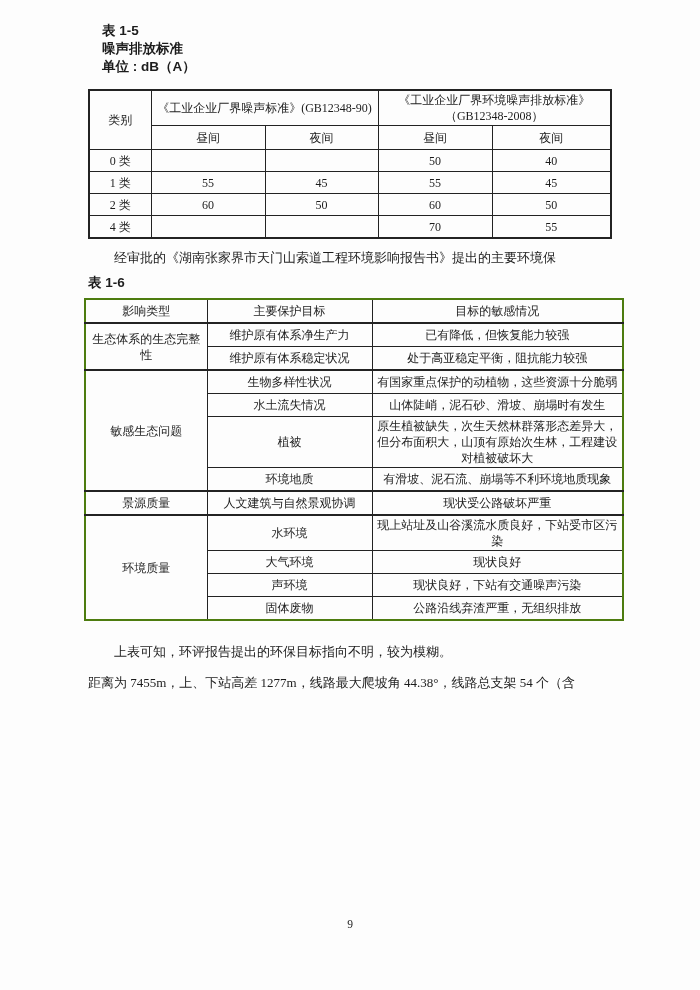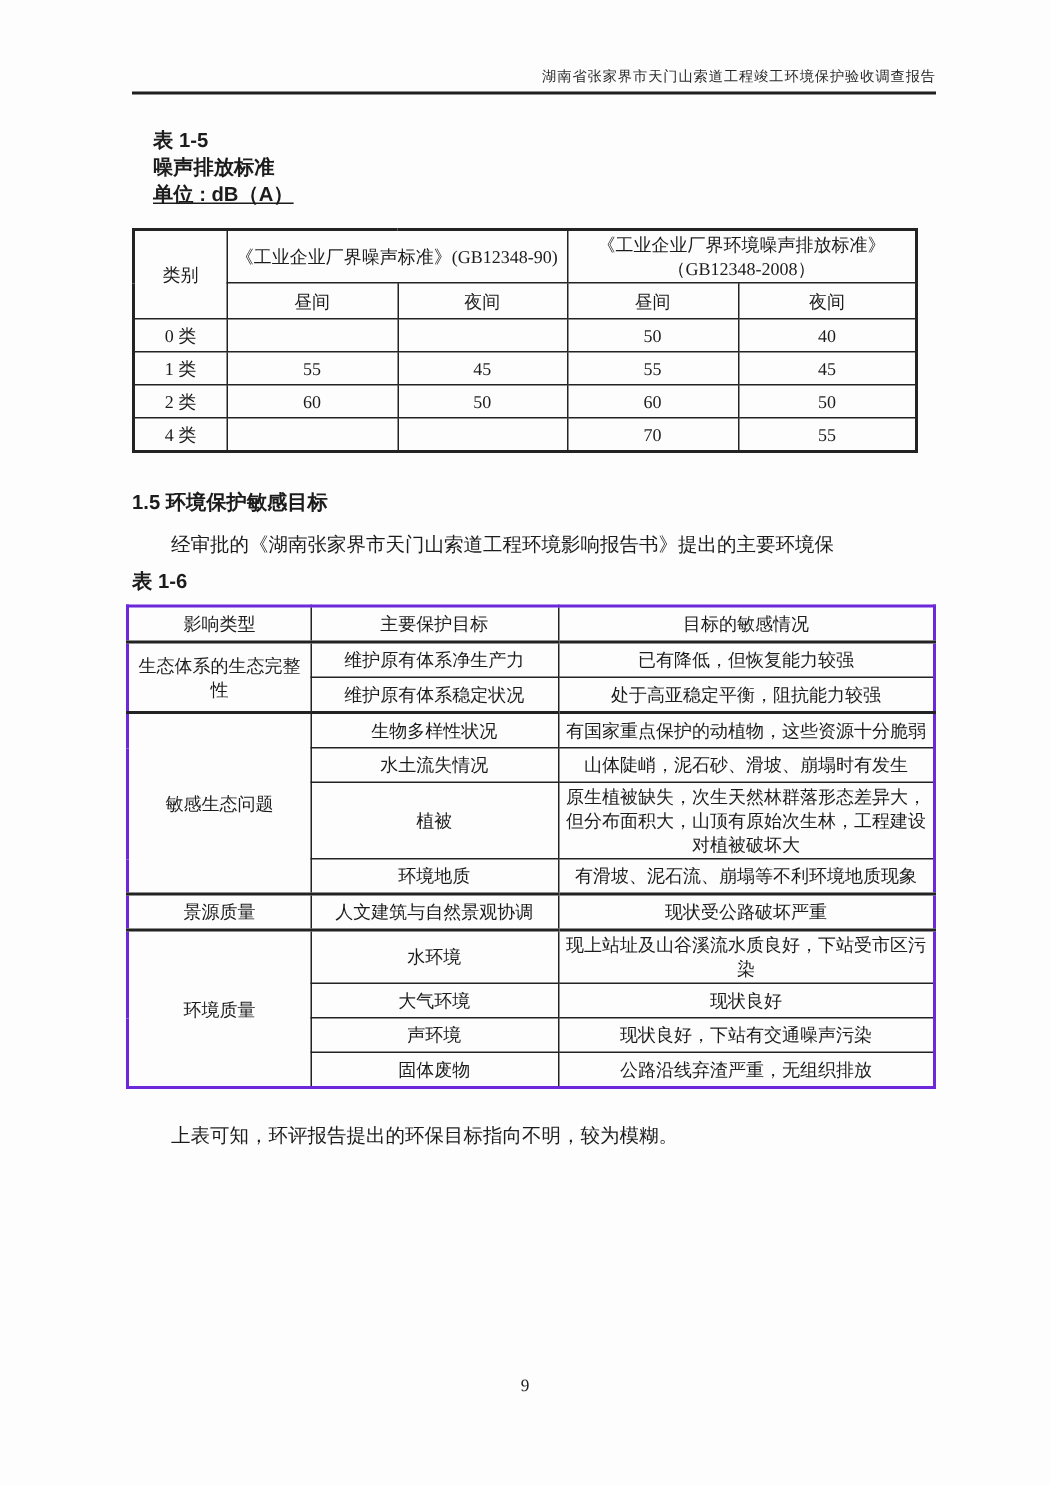--- a/index.html
+++ b/index.html
@@ -23,21 +23,21 @@
 
   
   .caption {
     display:flex; justify-content:center; align-items:baseline;
     font-family:"Liberation Sans","DejaVu Sans",sans-serif;
     font-weight:bold; font-size:13.5px;
     margin-top:22px;
     flex-direction:column;
   }
   .caption .cap-label { margin-right:44px; }
-  .caption .cap-unit  { margin-left:14px;text-decoration:underline; }
+  .caption .cap-unit  { margin-left:14px; }
   .caption2 { margin-top:4px; }
   .caption2 .cap-label { margin-right:30px; }
 
   
   table { border-collapse:collapse; table-layout:fixed; }
   td {
     border:1px solid #232323;
     text-align:center; vertical-align:middle;
     font-size:12px; line-height:16px;
     padding:1px 2px;
@@ -56,41 +56,38 @@
     font-family:"Liberation Sans","DejaVu Sans",sans-serif;
     font-weight:bold; font-size:13.5px;
   }
 
   
   .para { margin-top:6px; font-size:13px; line-height:25px; }
   .line { white-space:nowrap; }
   .indent { text-indent:26px; }
 
   
-  .t6 { width:540px; margin-top:6px; margin-left:-4px; border:2px solid #6d28d9; }
+  .t6 { width:540px; margin-top:6px; margin-left:-4px; border:2px solid #4d7c0f; }
   .t6 td { height:20px; }
   .t6 tr.group-start td { border-top-width:2px; }
 
   .para-after { margin-top:18px; }
 
   .page-number {
     position:absolute; bottom:60px; left:0;
     width:100%; text-align:center;
     font-size:11.5px;
   }
 </style>
 </head>
 <body>
 
 <div class="page">
   <div class="content">
 
-    <div class="running-header">
-      <span>湖南省张家界市天门山索道工程竣工环境保护验收调查报告</span>
-    </div>
 
     <div class="caption">
       <span class="cap-label">表 1-5</span>
       <span class="cap-title">噪声排放标准</span>
       <span class="cap-unit">单位 : dB（A）</span>
     </div>
 
     <table class="t5">
       <colgroup>
         <col style="width:62px">
@@ -138,21 +135,20 @@
         <tr class="drow">
           <td>4 类</td>
           <td></td>
           <td></td>
           <td>70</td>
           <td>55</td>
         </tr>
       </tbody>
     </table>
 
-    <div class="section-heading">1.5 环境保护敏感目标</div>
 
     <div class="para">
       <div class="line indent">经审批的《湖南张家界市天门山索道工程环境影响报告书》提出的主要环境保</div>
     </div>
 
     <div class="caption caption2">
       <span class="cap-label">表 1-6</span>
     </div>
 
     <table class="t6">
@@ -216,18 +212,19 @@
           <td>公路沿线弃渣严重，无组织排放</td>
         </tr>
       </tbody>
     </table>
 
     <div class="para para-after">
       <div class="line indent">上表可知，环评报告提出的环保目标指向不明，较为模糊。</div>
     </div>
 
     <div class="para">
+      <div class="line">距离为 7455m，上、下站高差 1277m，线路最大爬坡角 44.38°，线路总支架 54 个（含</div>
     </div>
 
   </div>
 
   <div class="page-number">9</div>
 </div>
 
 </body></html>

